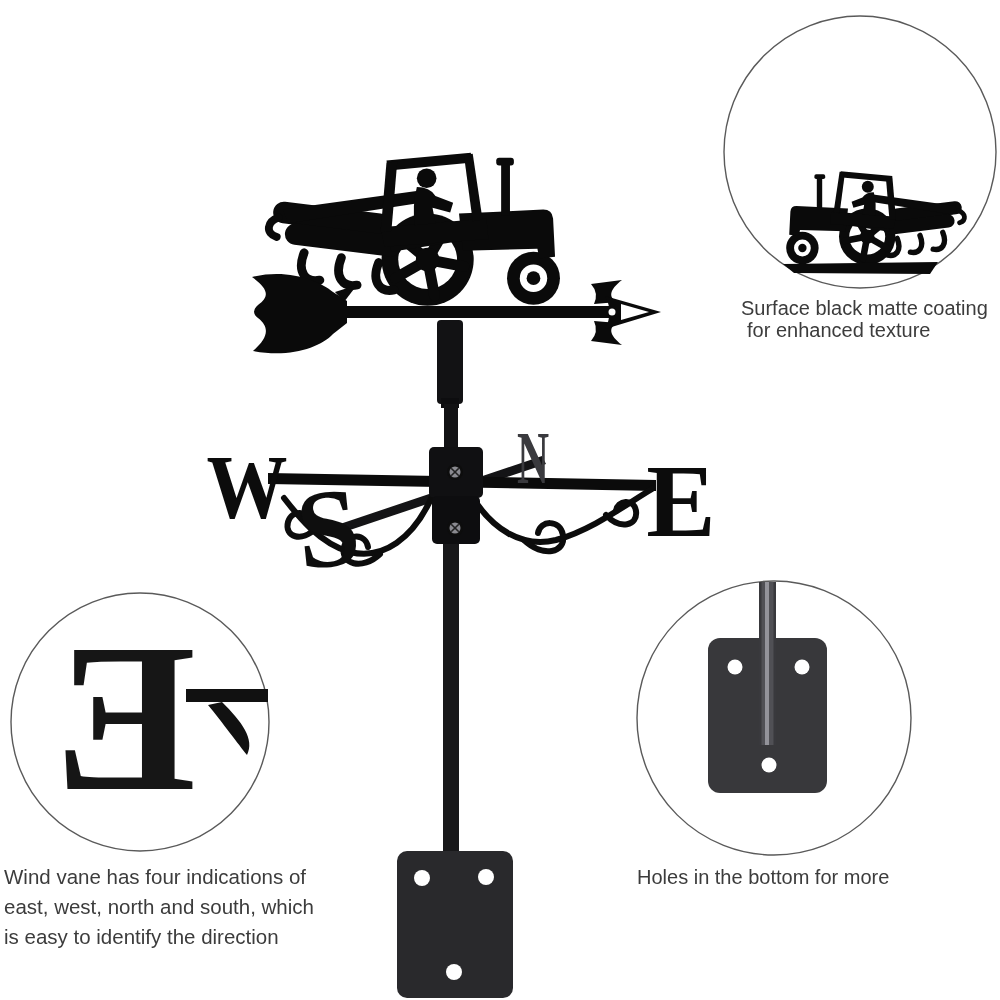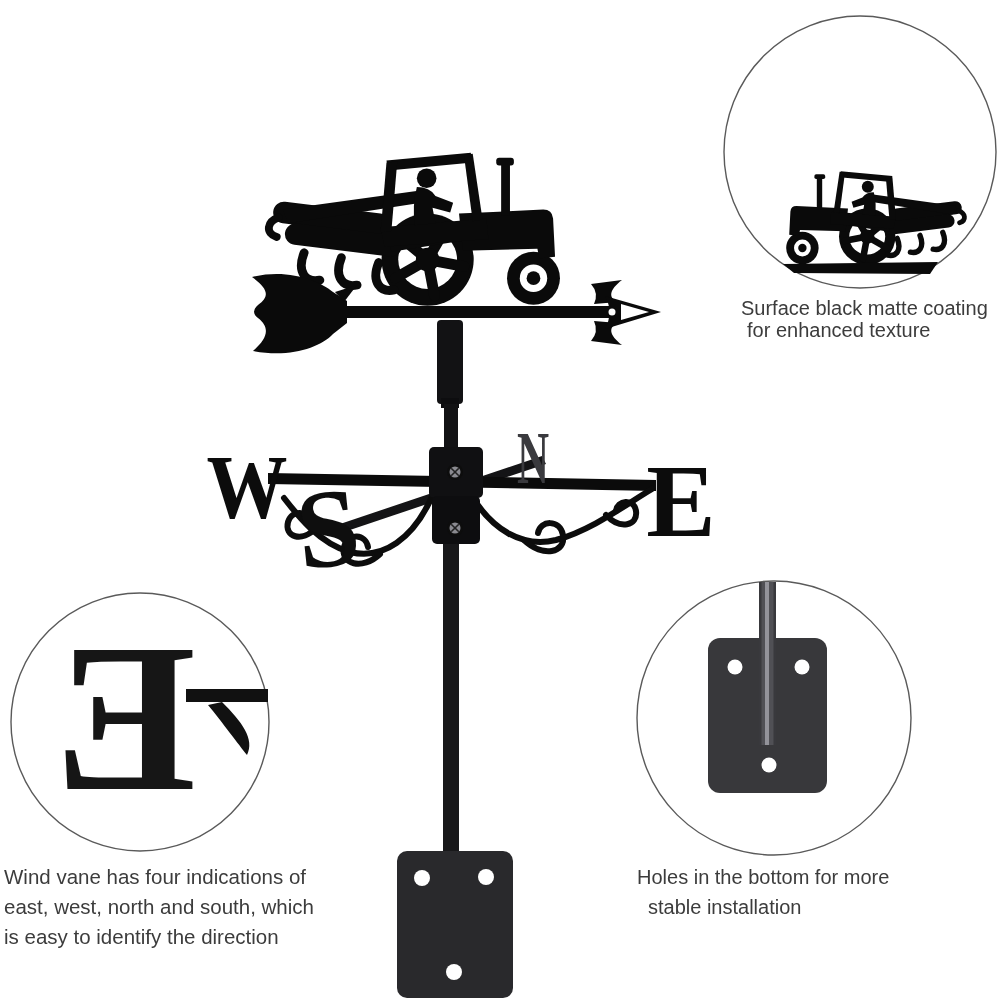--- a/index.html
+++ b/index.html
@@ -174,16 +174,15 @@
   </div>
 
   <div class="note" id="note-directions">
     <div class="l1">Wind vane has four indications of</div>
     <div class="l2">east, west, north and south, which</div>
     <div class="l3">is easy to identify the direction</div>
   </div>
 
   <div class="note" id="note-installation">
     <div class="l1">Holes in the bottom for more</div>
-    <div class="l2">stable installation</div>
   </div>
 
 </div>
 
 </body></html>

